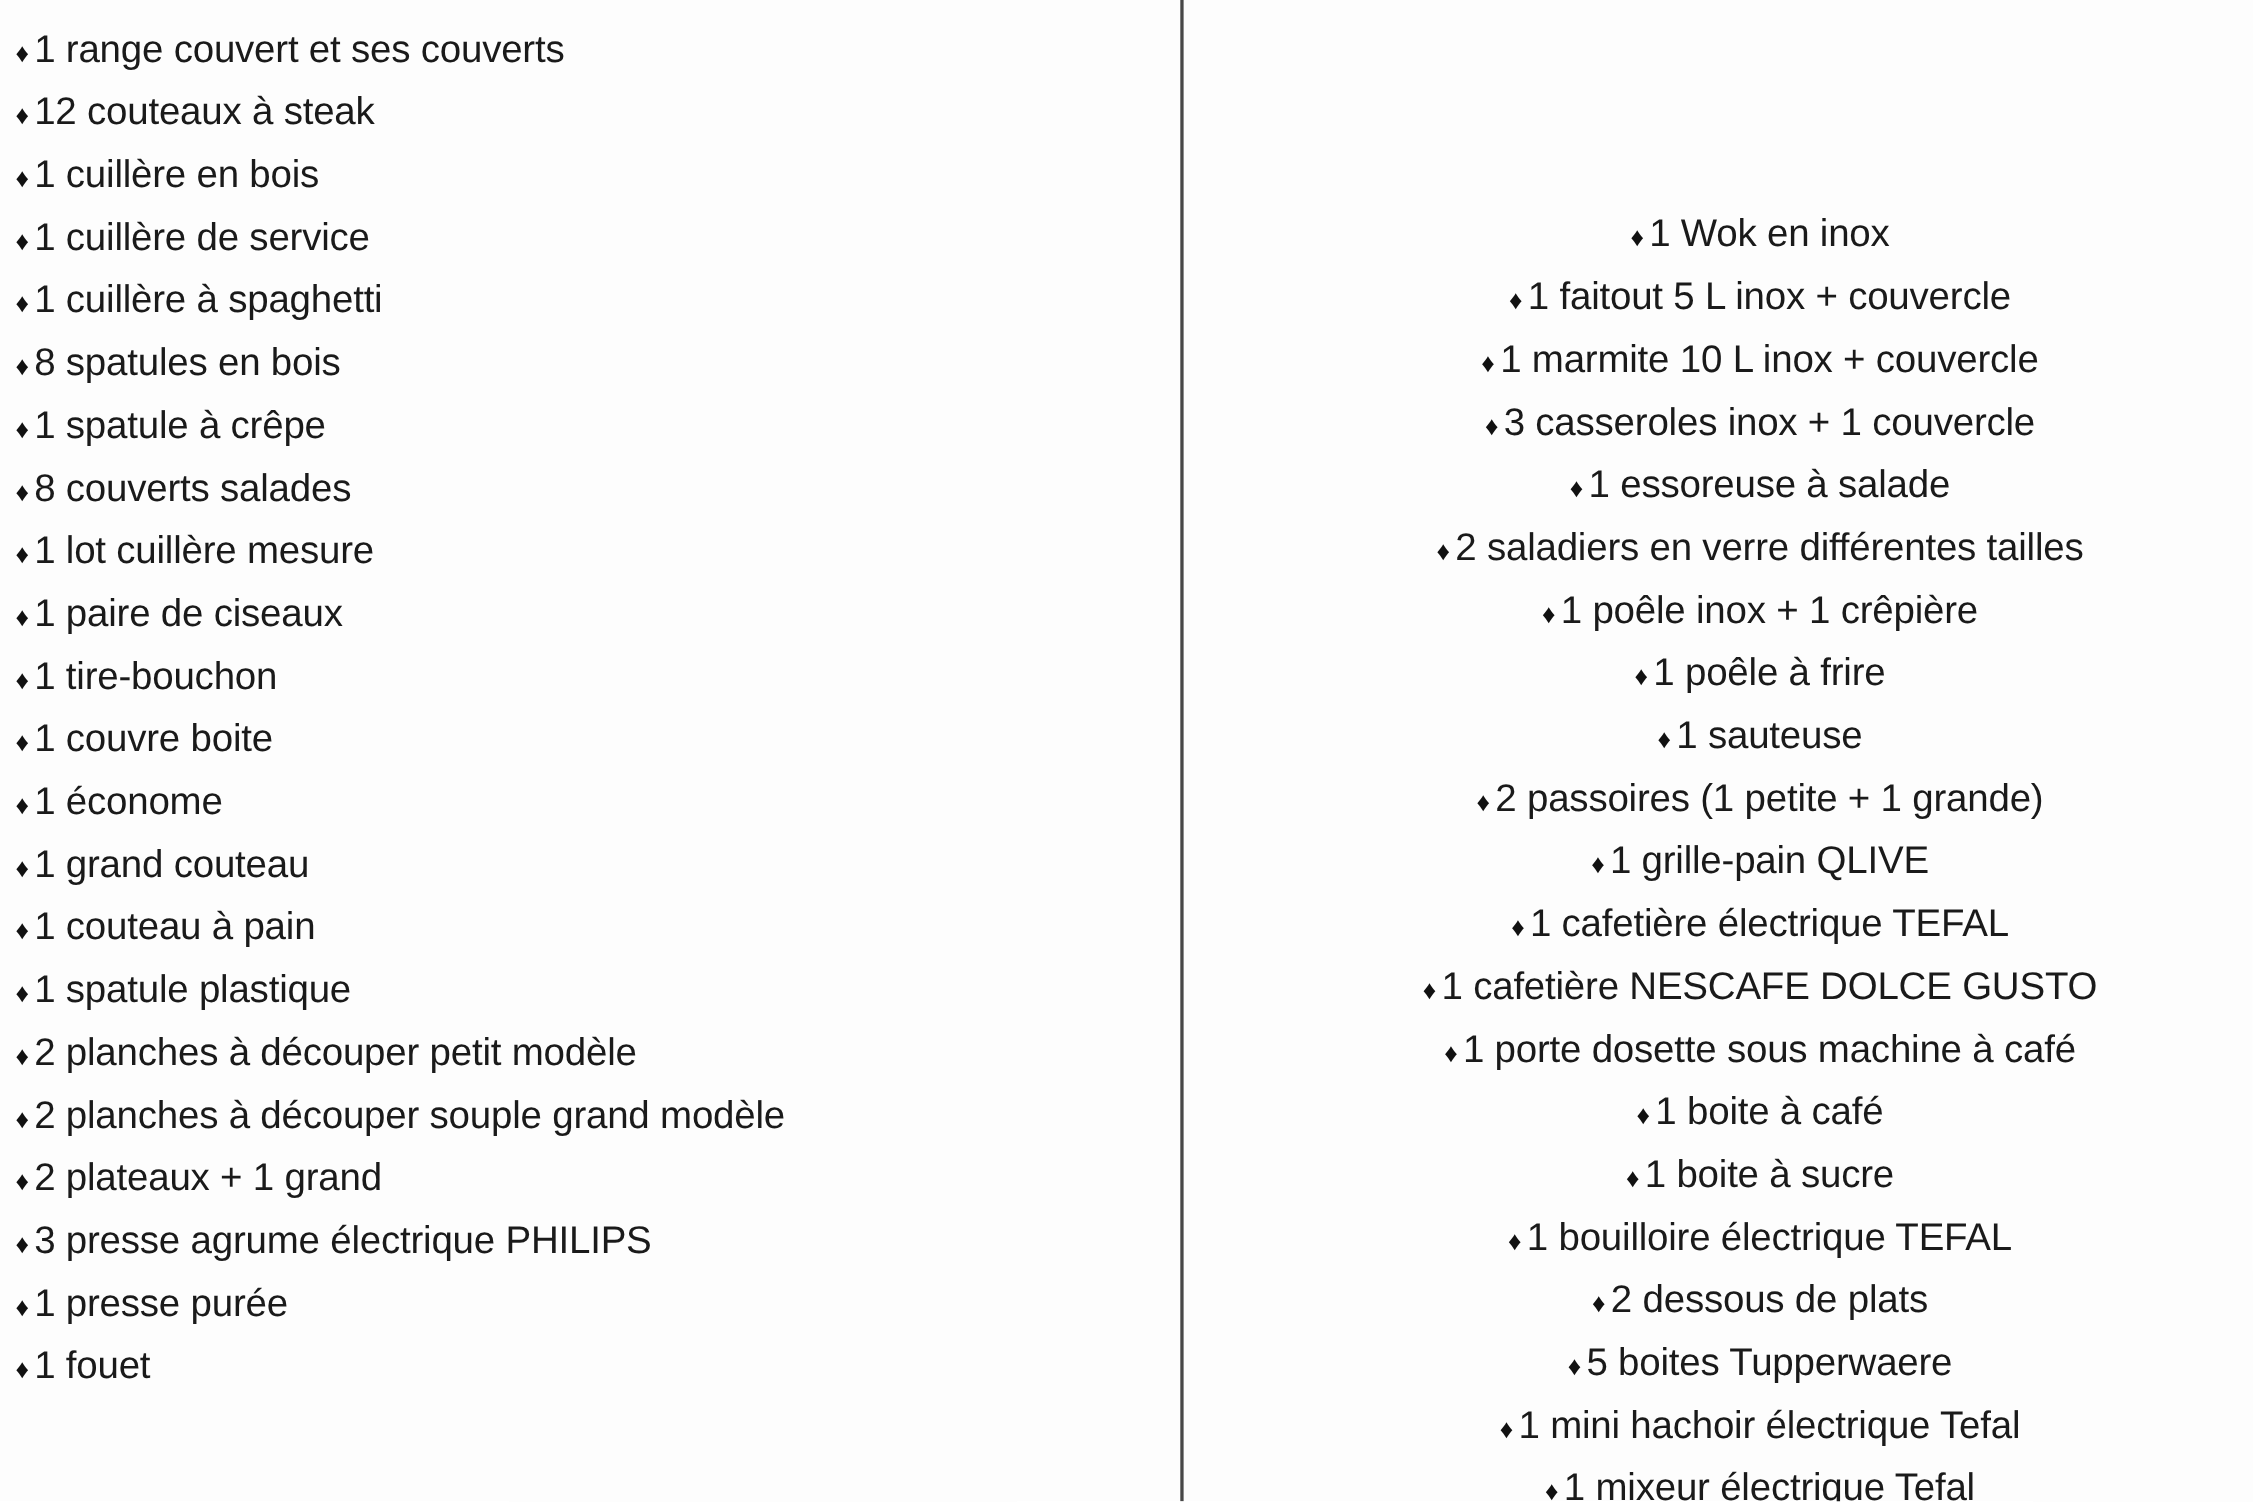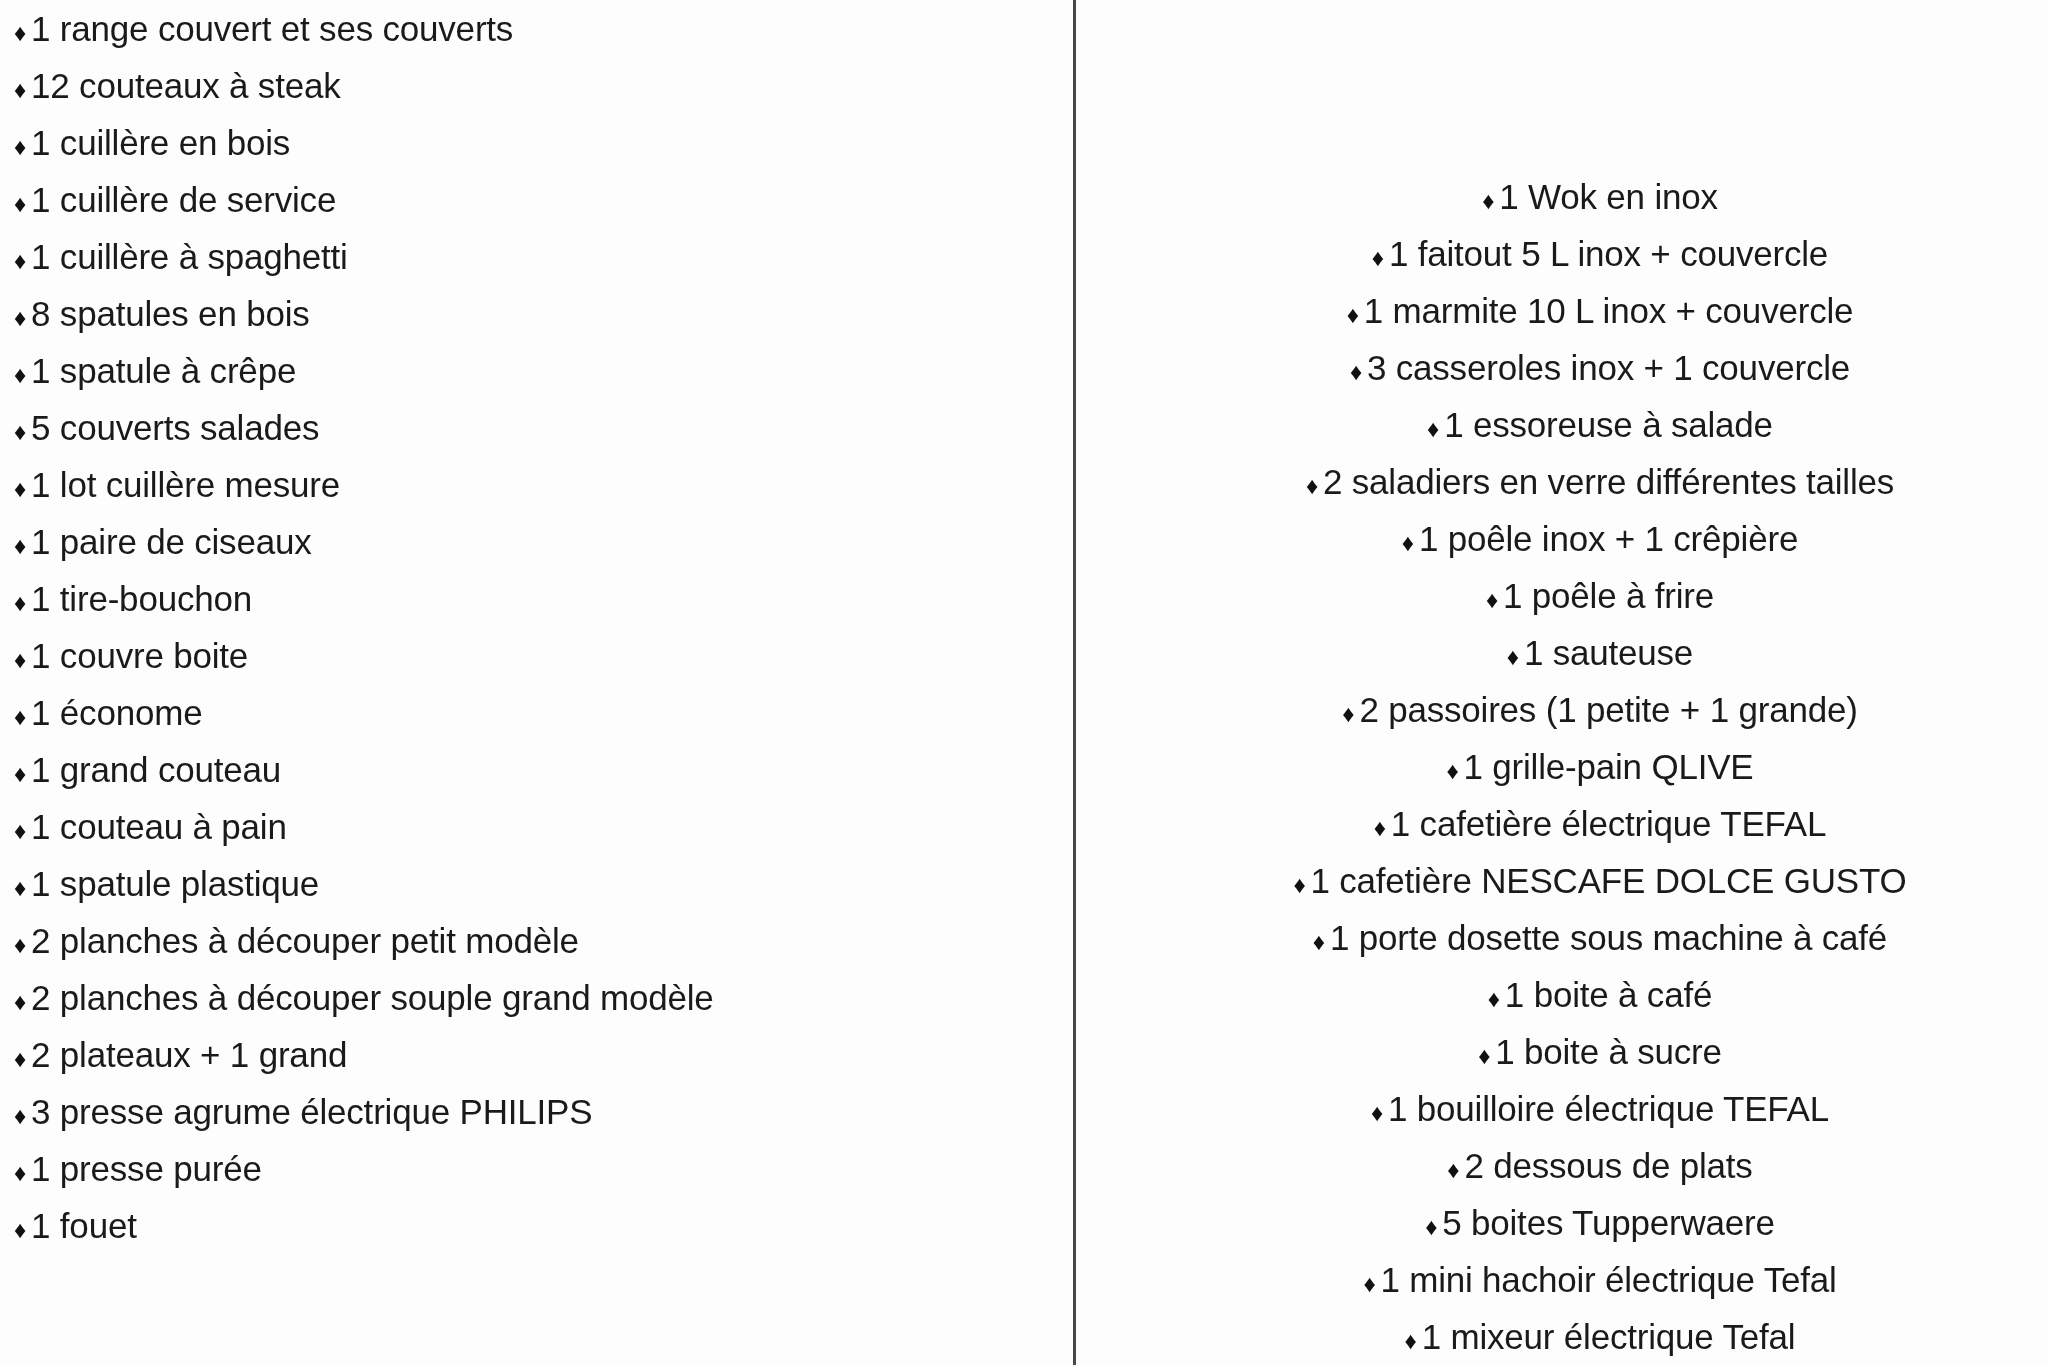--- a/index.html
+++ b/index.html
@@ -11,21 +11,21 @@
     position: relative;
     width: 2048px;
     height: 1365px;
     background: #fdfdfd;
     overflow: hidden;
     font-family: "Liberation Sans", "DejaVu Sans", sans-serif;
     color: #1a1a1a;
   }
   .col {
     position: absolute;
-    top: 0;
+    top: 16px;
     bottom: 0;
     box-sizing: border-box;
   }
   .col-left {
     left: 0;
     width: 1073px;
     padding: 0 10px 0 14px;
   }
   .col-right {
     left: 1076px;
@@ -68,21 +68,21 @@
 <div class="page">
   <section class="col col-left">
     <ul class="item-list">
         <li><span class="bullet">♦</span><span class="item-text">1 range couvert et ses couverts</span></li>
         <li><span class="bullet">♦</span><span class="item-text">12 couteaux à steak</span></li>
         <li><span class="bullet">♦</span><span class="item-text">1 cuillère en bois</span></li>
         <li><span class="bullet">♦</span><span class="item-text">1 cuillère de service</span></li>
         <li><span class="bullet">♦</span><span class="item-text">1 cuillère à spaghetti</span></li>
         <li><span class="bullet">♦</span><span class="item-text">8 spatules en bois</span></li>
         <li><span class="bullet">♦</span><span class="item-text">1 spatule à crêpe</span></li>
-        <li><span class="bullet">♦</span><span class="item-text">5 couverts salades</span></li>
+        <li><span class="bullet">♦</span><span class="item-text">8 couverts salades</span></li>
         <li><span class="bullet">♦</span><span class="item-text">1 lot cuillère mesure</span></li>
         <li><span class="bullet">♦</span><span class="item-text">1 paire de ciseaux</span></li>
         <li><span class="bullet">♦</span><span class="item-text">1 tire-bouchon</span></li>
         <li><span class="bullet">♦</span><span class="item-text">1 couvre boite</span></li>
         <li><span class="bullet">♦</span><span class="item-text">1 économe</span></li>
         <li><span class="bullet">♦</span><span class="item-text">1 grand couteau</span></li>
         <li><span class="bullet">♦</span><span class="item-text">1 couteau à pain</span></li>
         <li><span class="bullet">♦</span><span class="item-text">1 spatule plastique</span></li>
         <li><span class="bullet">♦</span><span class="item-text">2 planches à découper petit modèle</span></li>
         <li><span class="bullet">♦</span><span class="item-text">2 planches à découper souple grand modèle</span></li>

